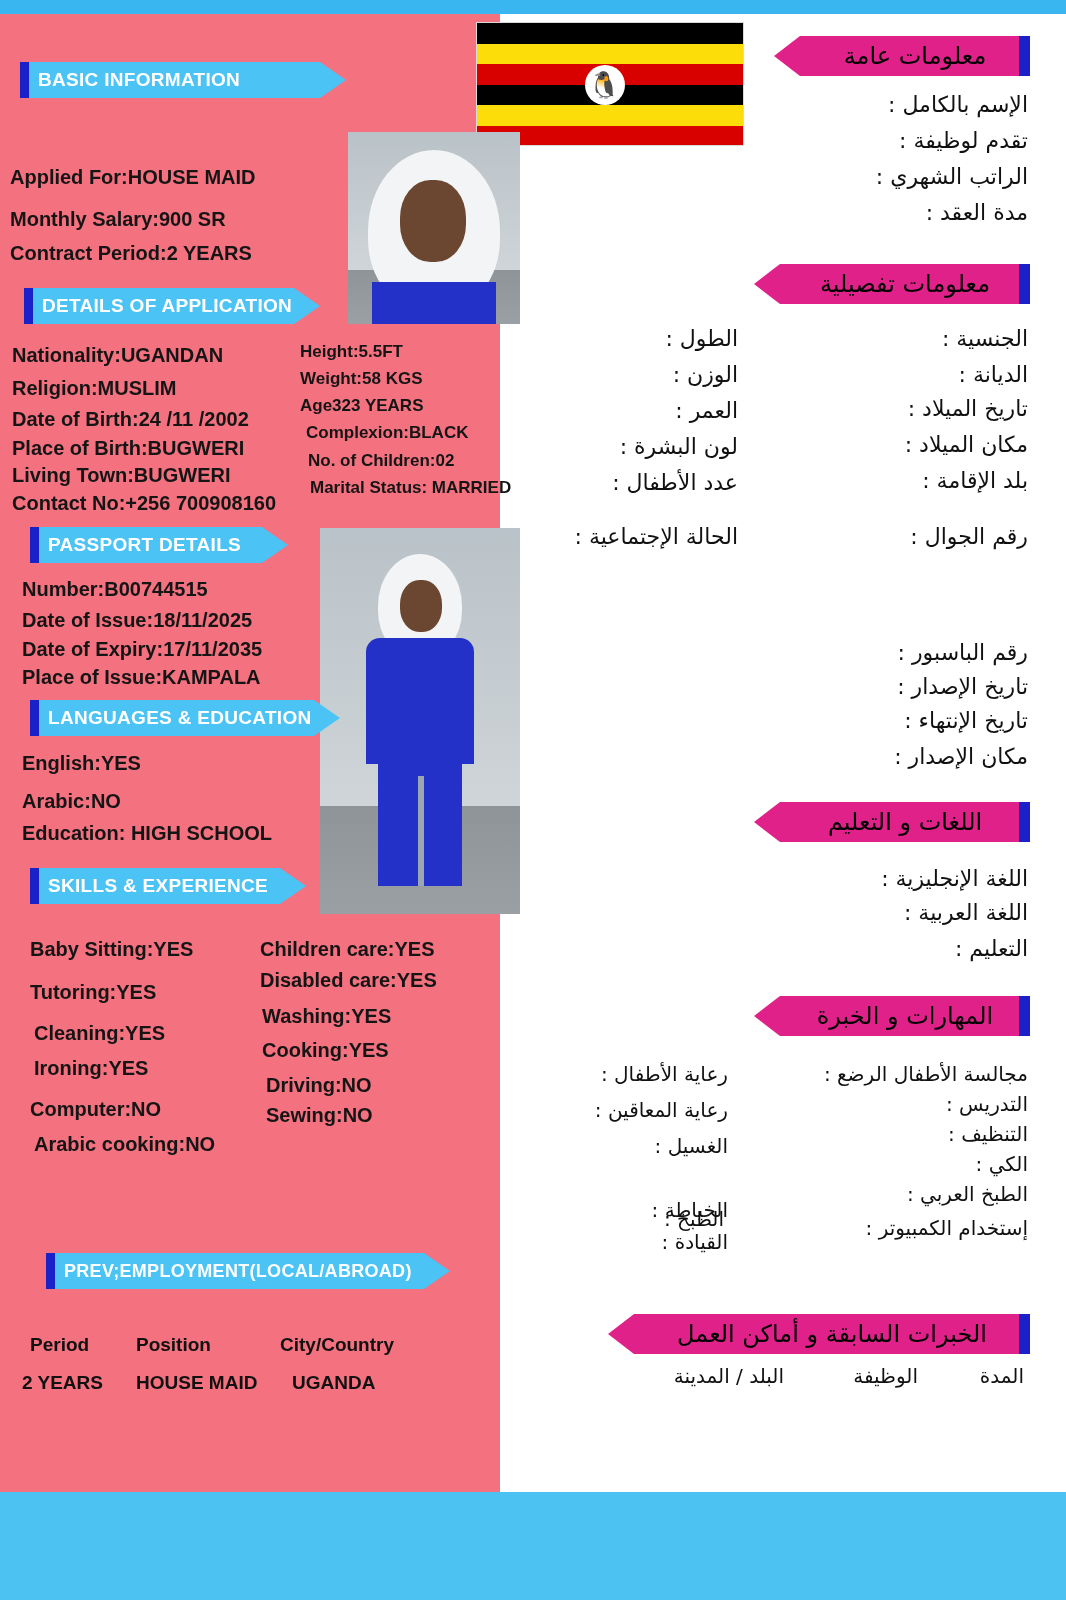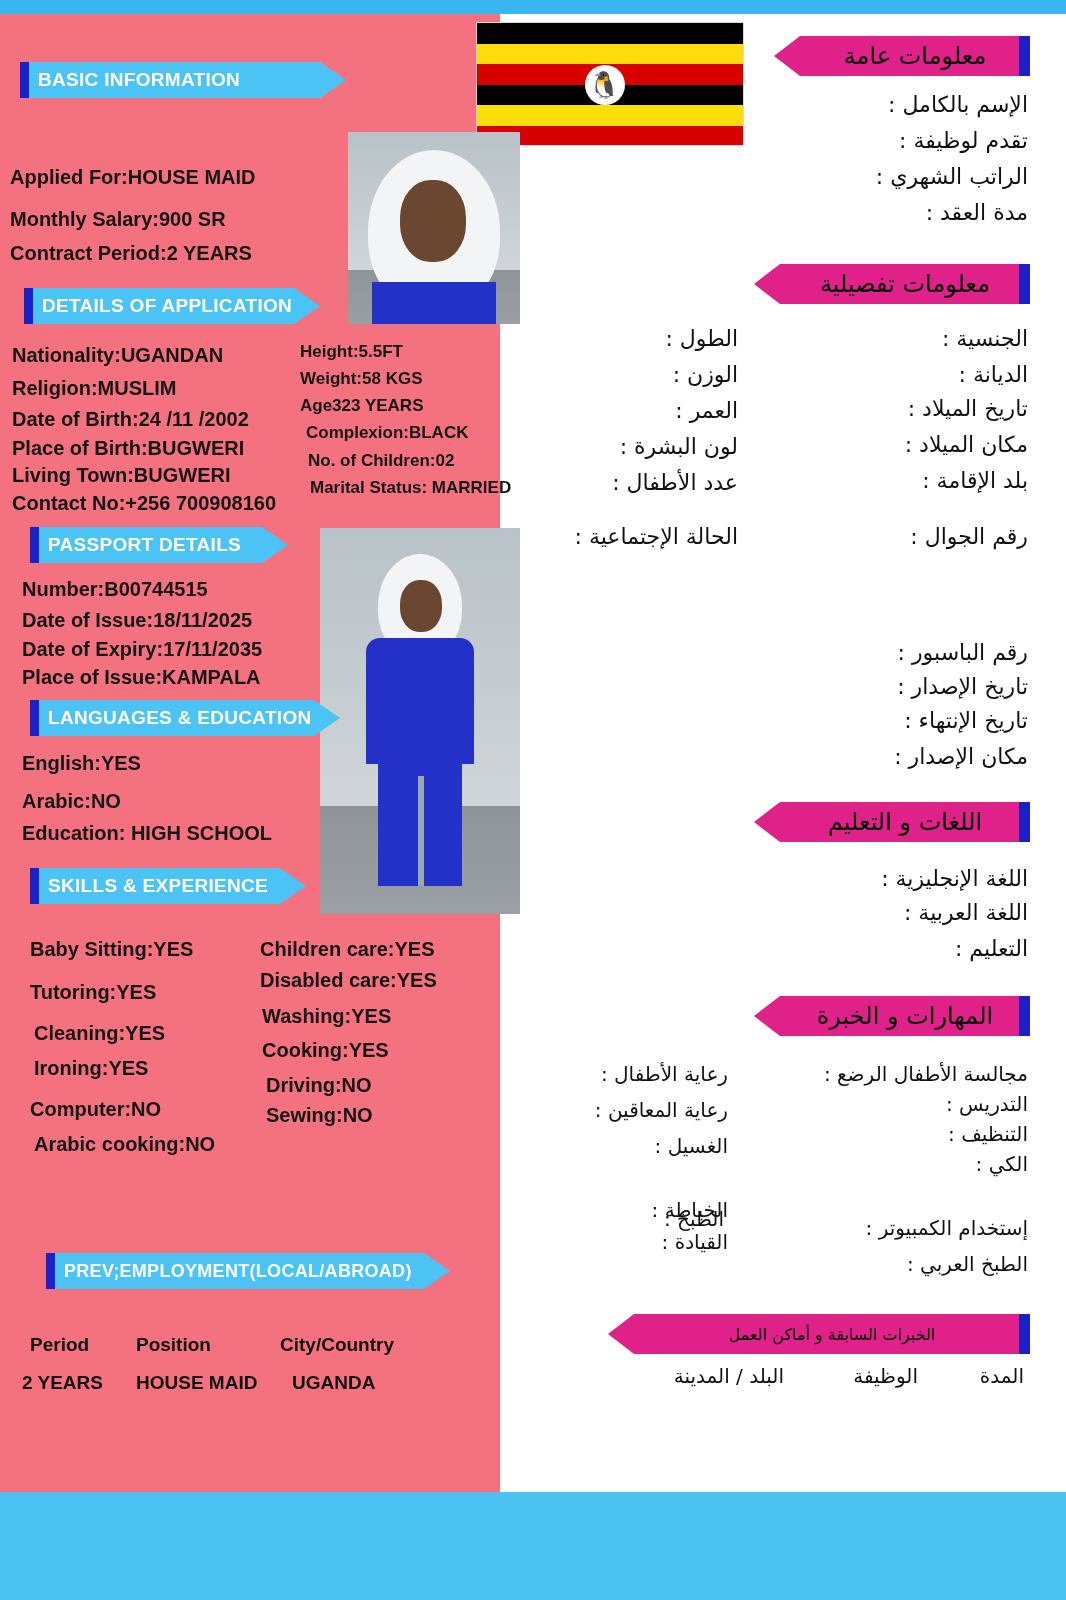--- a/index.html
+++ b/index.html
@@ -283,30 +283,30 @@
   <div class="artxt" style="right:38px;top:900px;">اللغة العربية :</div>
   <div class="artxt" style="right:38px;top:936px;">التعليم :</div>
 
   <div class="ar-ribbon head" style="left:780px;top:996px;width:250px;">
     <span>المهارات و الخبرة</span>
   </div>
   <div class="artxt s" style="right:38px;top:1062px;">مجالسة الأطفال الرضع :</div>
   <div class="artxt s" style="right:38px;top:1092px;">التدريس :</div>
   <div class="artxt s" style="right:38px;top:1122px;">التنظيف :</div>
   <div class="artxt s" style="right:38px;top:1152px;">الكي :</div>
-  <div class="artxt s" style="right:38px;top:1252px;">الطبخ العربي :</div>
+  <div class="artxt s" style="right:38px;top:1182px;">الطبخ العربي :</div>
   <div class="artxt s" style="right:38px;top:1216px;">إستخدام الكمبيوتر :</div>
 
   <div class="artxt s" style="right:338px;top:1062px;">رعاية الأطفال :</div>
   <div class="artxt s" style="right:338px;top:1098px;">رعاية المعاقين :</div>
   <div class="artxt s" style="right:338px;top:1134px;">الغسيل :</div>
   <div class="artxt s" style="right:342px;top:1168px;margin-top:39px;">الطبخ :</div>
   <div class="artxt s" style="right:338px;top:1198px;">الخياطة :</div>
   <div class="artxt s" style="right:338px;top:1230px;">القيادة :</div>
 
-  <div class="ar-ribbon head" style="left:634px;top:1314px;width:396px;font-size:16px;">
+  <div class="ar-ribbon head" style="left:634px;top:1314px;width:396px;font-size:24px;">
     <span>الخبرات السابقة و أماكن العمل</span>
   </div>
   <div class="artxt s" style="right:42px;top:1364px;">المدة</div>
   <div class="artxt s" style="right:148px;top:1364px;">الوظيفة</div>
   <div class="artxt s" style="right:282px;top:1364px;">البلد / المدينة</div>
 
 </div>
 
 </body></html>

